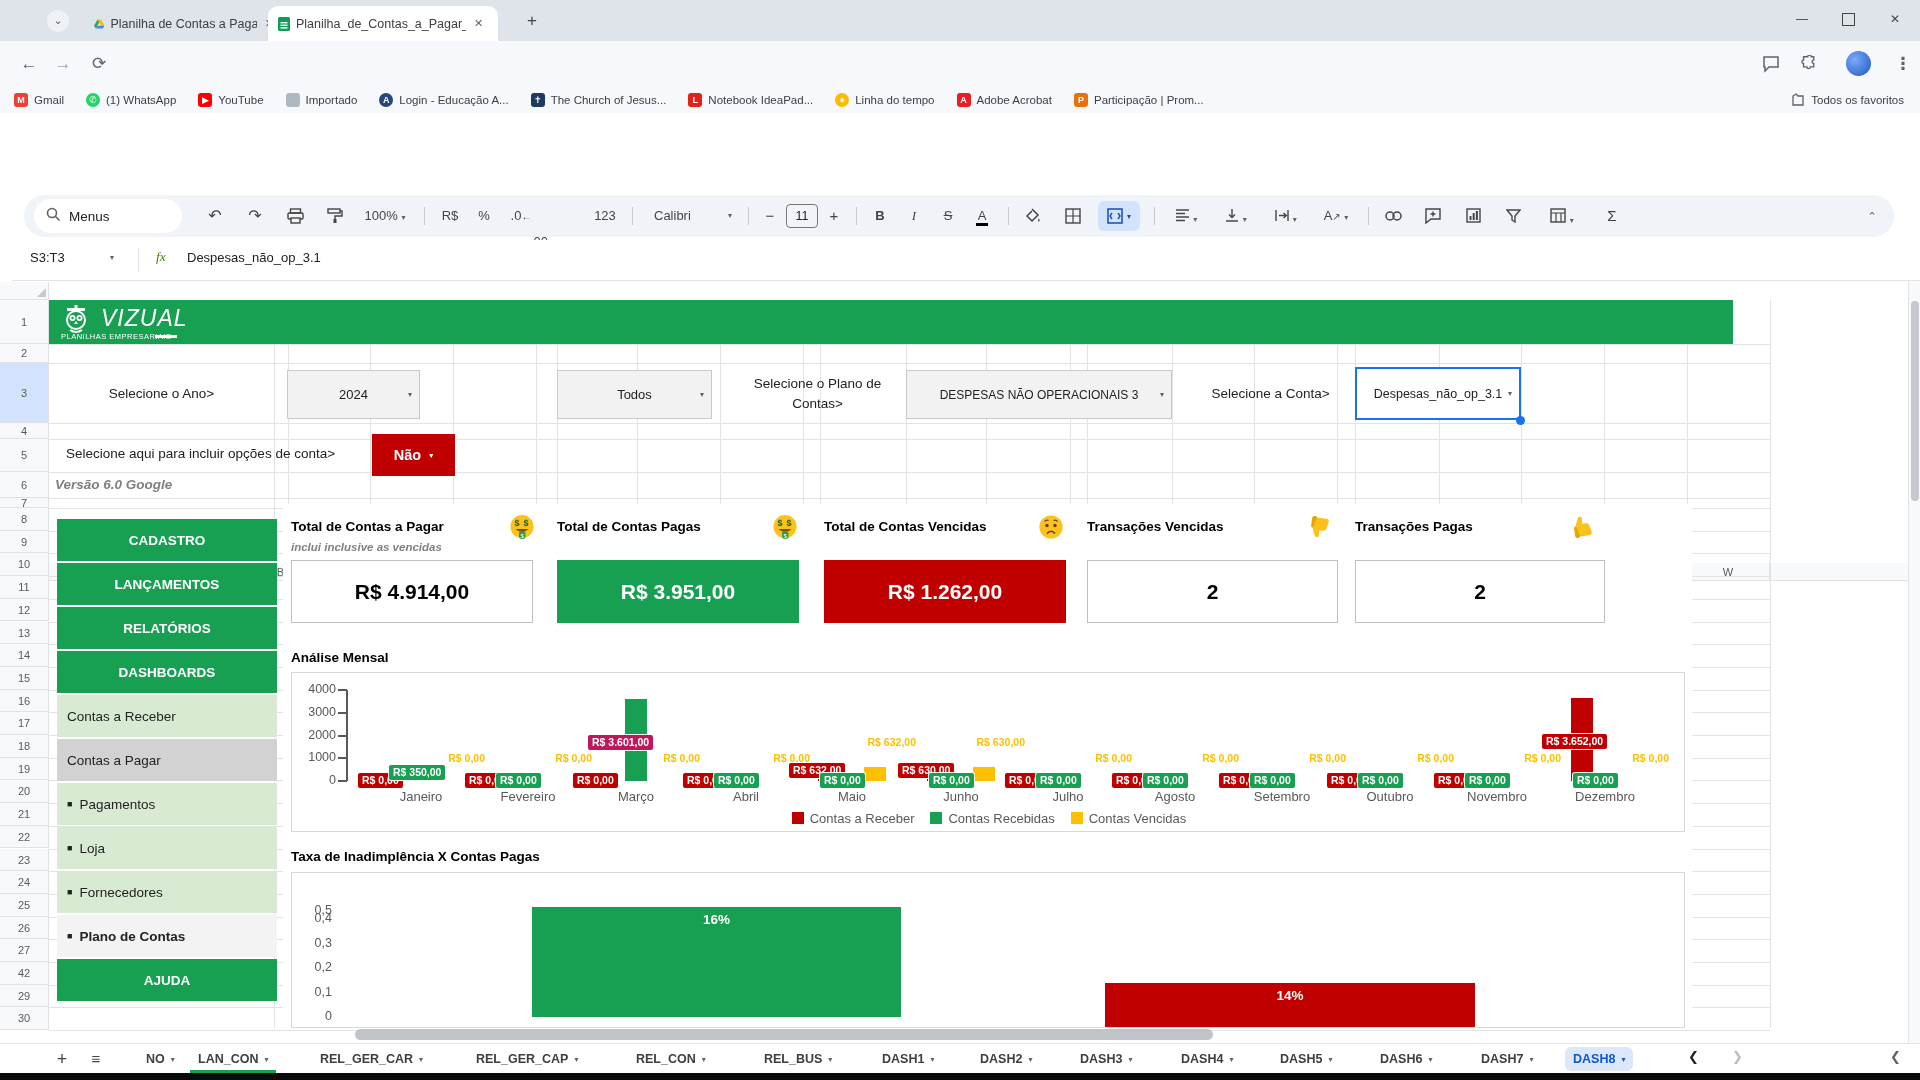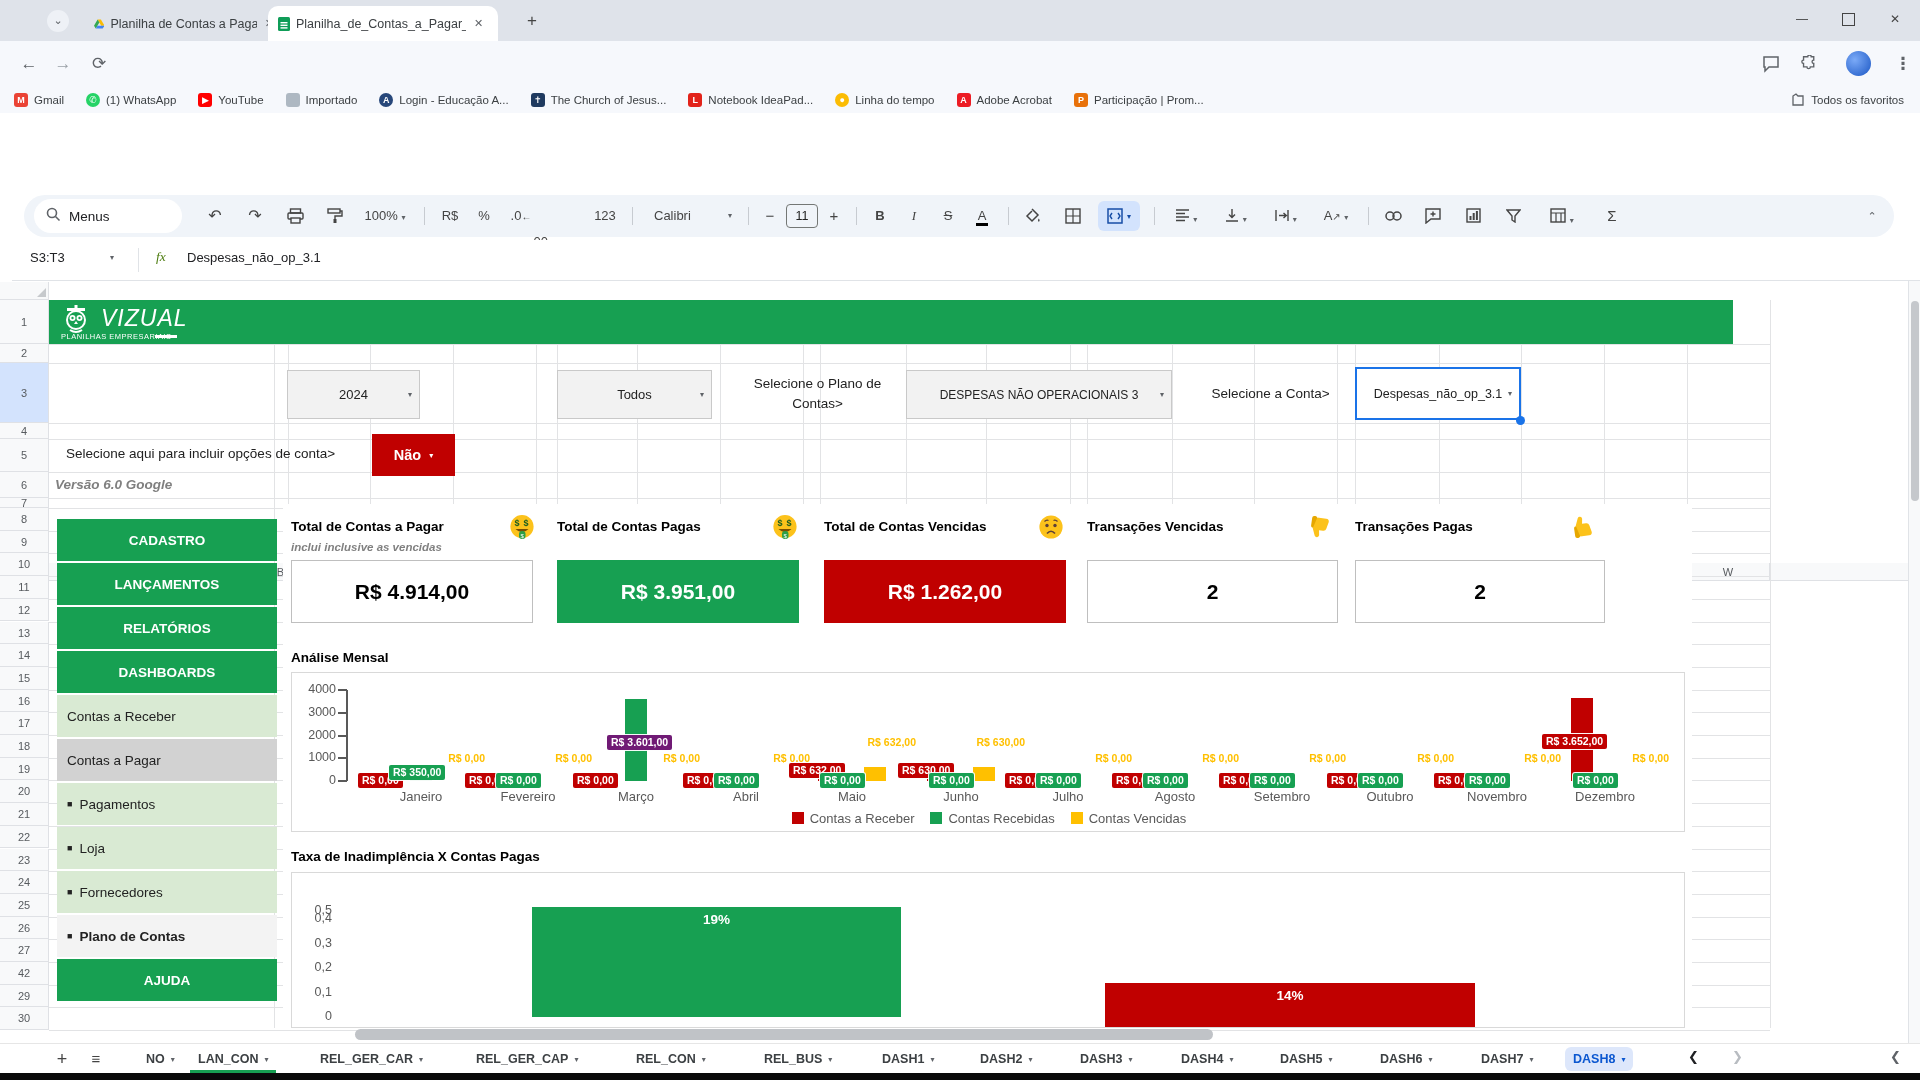--- a/index.html
+++ b/index.html
@@ -489,20 +489,21 @@
             <circle cx="20.5" cy="14" r="1.2" fill="#17a052"></circle>
             <path d="M17 17 l-2 3 h4z" fill="#fff"></path>
             <path d="M11 26 q6 4 12 0" stroke="#fff" stroke-width="2" fill="none"></path>
           </svg>
       </div>
       <div class="abs" style="left:52px;top:5px;font-size:23px;color:#fff;font-style:italic;letter-spacing:1px;">VIZUAL</div>
       <div class="abs" style="left:12px;top:32px;font-size:7.5px;color:#fff;letter-spacing:.5px;">PLANILHAS EMPRESARIAIS</div>
       <div class="abs" style="left:106px;top:35px;width:22px;height:3px;background:#fff;"></div>
     </div>
 
+    <div class="abs" style="left:49px;top:82px;width:225px;height:60px;display:flex;align-items:center;justify-content:center;font-size:13.5px;color:#222;">Selecione o Ano&gt;</div>
     <div class="dd" style="left:287px;top:89px;width:133px;height:49px;">
         <span>2024</span>
         <span class="caret">▾</span>
       </div>
     <div class="dd" style="left:557px;top:89px;width:155px;height:49px;">
         <span>Todos</span>
         <span class="caret">▾</span>
       </div>
     <div class="abs" style="left:735px;top:93px;width:165px;font-size:13.5px;color:#222;text-align:center;line-height:20px;">
       <div>Selecione o Plano de</div>
@@ -634,21 +635,21 @@
         <div class="chip" style="position: absolute; left: 66px; top: 100px; background: rgb(192, 0, 0);">R$ 0,00</div>
         <div class="chip" style="position: absolute; left: 97px; top: 92px; background: rgb(23, 160, 82);">R$ 350,00</div>
         <div style="position: absolute; left: 131px; top: 79px; width: 62px; font-size: 10.5px; font-weight: bold; color: rgb(255, 192, 0); text-align: right; text-shadow: rgb(255, 255, 255) 0px 0px 2px; white-space: nowrap;">R$ 0,00</div>
         <div class="mlab" style="position: absolute; left: 75px; top: 116px; width: 108px;">Janeiro</div>
         <div class="chip" style="position: absolute; left: 173px; top: 100px; background: rgb(192, 0, 0);">R$ 0,00</div>
         <div class="chip" style="position: absolute; left: 204px; top: 100px; background: rgb(23, 160, 82);">R$ 0,00</div>
         <div style="position: absolute; left: 238px; top: 79px; width: 62px; font-size: 10.5px; font-weight: bold; color: rgb(255, 192, 0); text-align: right; text-shadow: rgb(255, 255, 255) 0px 0px 2px; white-space: nowrap;">R$ 0,00</div>
         <div class="mlab" style="position: absolute; left: 182px; top: 116px; width: 108px;">Fevereiro</div>
         <div style="position: absolute; left: 333px; top: 26.0773px; width: 22px; height: 81.9227px; background: rgb(23, 160, 82);"></div>
         <div class="chip" style="position: absolute; left: 281px; top: 100px; background: rgb(192, 0, 0);">R$ 0,00</div>
-        <div class="chip" style="position: absolute; left: 315px; top: 62.0773px; background: #701a75;">R$ 3.601,00</div>
+        <div class="chip" style="position: absolute; left: 296px; top: 62.0773px; background: #be185d;">R$ 3.601,00</div>
         <div style="position: absolute; left: 346px; top: 79px; width: 62px; font-size: 10.5px; font-weight: bold; color: rgb(255, 192, 0); text-align: right; text-shadow: rgb(255, 255, 255) 0px 0px 2px; white-space: nowrap;">R$ 0,00</div>
         <div class="mlab" style="position: absolute; left: 290px; top: 116px; width: 108px;">Março</div>
         <div class="chip" style="position: absolute; left: 391px; top: 100px; background: rgb(192, 0, 0);">R$ 0,00</div>
         <div class="chip" style="position: absolute; left: 422px; top: 100px; background: rgb(23, 160, 82);">R$ 0,00</div>
         <div style="position: absolute; left: 456px; top: 79px; width: 62px; font-size: 10.5px; font-weight: bold; color: rgb(255, 192, 0); text-align: right; text-shadow: rgb(255, 255, 255) 0px 0px 2px; white-space: nowrap;">R$ 0,00</div>
         <div class="mlab" style="position: absolute; left: 400px; top: 116px; width: 108px;">Abril</div>
         <div style="position: absolute; left: 526px; top: 93.622px; width: 22px; height: 14.378px; background: rgb(192, 0, 0);"></div>
         <div style="position: absolute; left: 572px; top: 93.622px; width: 22px; height: 14.378px; background: rgb(255, 192, 0);"></div>
         <div class="chip" style="position: absolute; left: 497px; top: 90px; background: rgb(192, 0, 0);">R$ 632,00</div>
         <div class="chip" style="position: absolute; left: 528px; top: 100px; background: rgb(23, 160, 82);">R$ 0,00</div>
@@ -703,21 +704,21 @@
 
     <div class="abs" style="left:291px;top:568px;font-size:13.5px;font-weight:bold;color:#000;">Taxa de Inadimplência X Contas Pagas</div>
     <div id="chart2" class="panel" style="left:291px;top:591px;width:1394px;height:156px;">
         <div class="ylab" style="position: absolute; left: 6px; top: 136px; width: 34px;">0</div>
         <div class="ylab" style="position: absolute; left: 6px; top: 111.6px; width: 34px;">0,1</div>
         <div class="ylab" style="position: absolute; left: 6px; top: 87.2px; width: 34px;">0,2</div>
         <div class="ylab" style="position: absolute; left: 6px; top: 62.8px; width: 34px;">0,3</div>
         <div class="ylab" style="position: absolute; left: 6px; top: 38.4px; width: 34px;">0,4</div>
         <div class="ylab" style="position: absolute; left: 6px; top: 30px; width: 34px;">0,5</div>
         <div style="position: absolute; left: 240px; top: 34.2px; width: 369px; height: 109.8px; background: rgb(23, 160, 82);">
-          <div style="left: 0px; top: 5px; width: 369px; height: 16px; line-height: 16px; text-align: center; color: rgb(255, 255, 255); font-weight: bold; font-size: 13.5px; position: absolute;">19%</div>
+          <div style="left: 0px; top: 5px; width: 369px; height: 16px; line-height: 16px; text-align: center; color: rgb(255, 255, 255); font-weight: bold; font-size: 13.5px; position: absolute;">16%</div>
         </div>
         <div style="position: absolute; left: 813px; top: 109.84px; width: 370px; height: 44.16px; background: rgb(192, 0, 0);">
           <div style="left: 0px; top: 5px; width: 370px; height: 16px; line-height: 16px; text-align: center; color: rgb(255, 255, 255); font-weight: bold; font-size: 13.5px; position: absolute;">14%</div>
         </div>
       </div>
 
     <div class="abs" style="left:355px;top:748px;width:858px;height:11px;background:#c0c3c7;border-radius:6px;"></div>
 
     <div class="abs" style="left:1908px;top:0;width:12px;height:762px;background:#f8f9fa;border-left:1px solid #e0e3e7;box-sizing:border-box;">
       <div class="abs" style="left:2px;top:20px;width:8px;height:200px;background:#c5c8cc;border-radius:4px;"></div>

